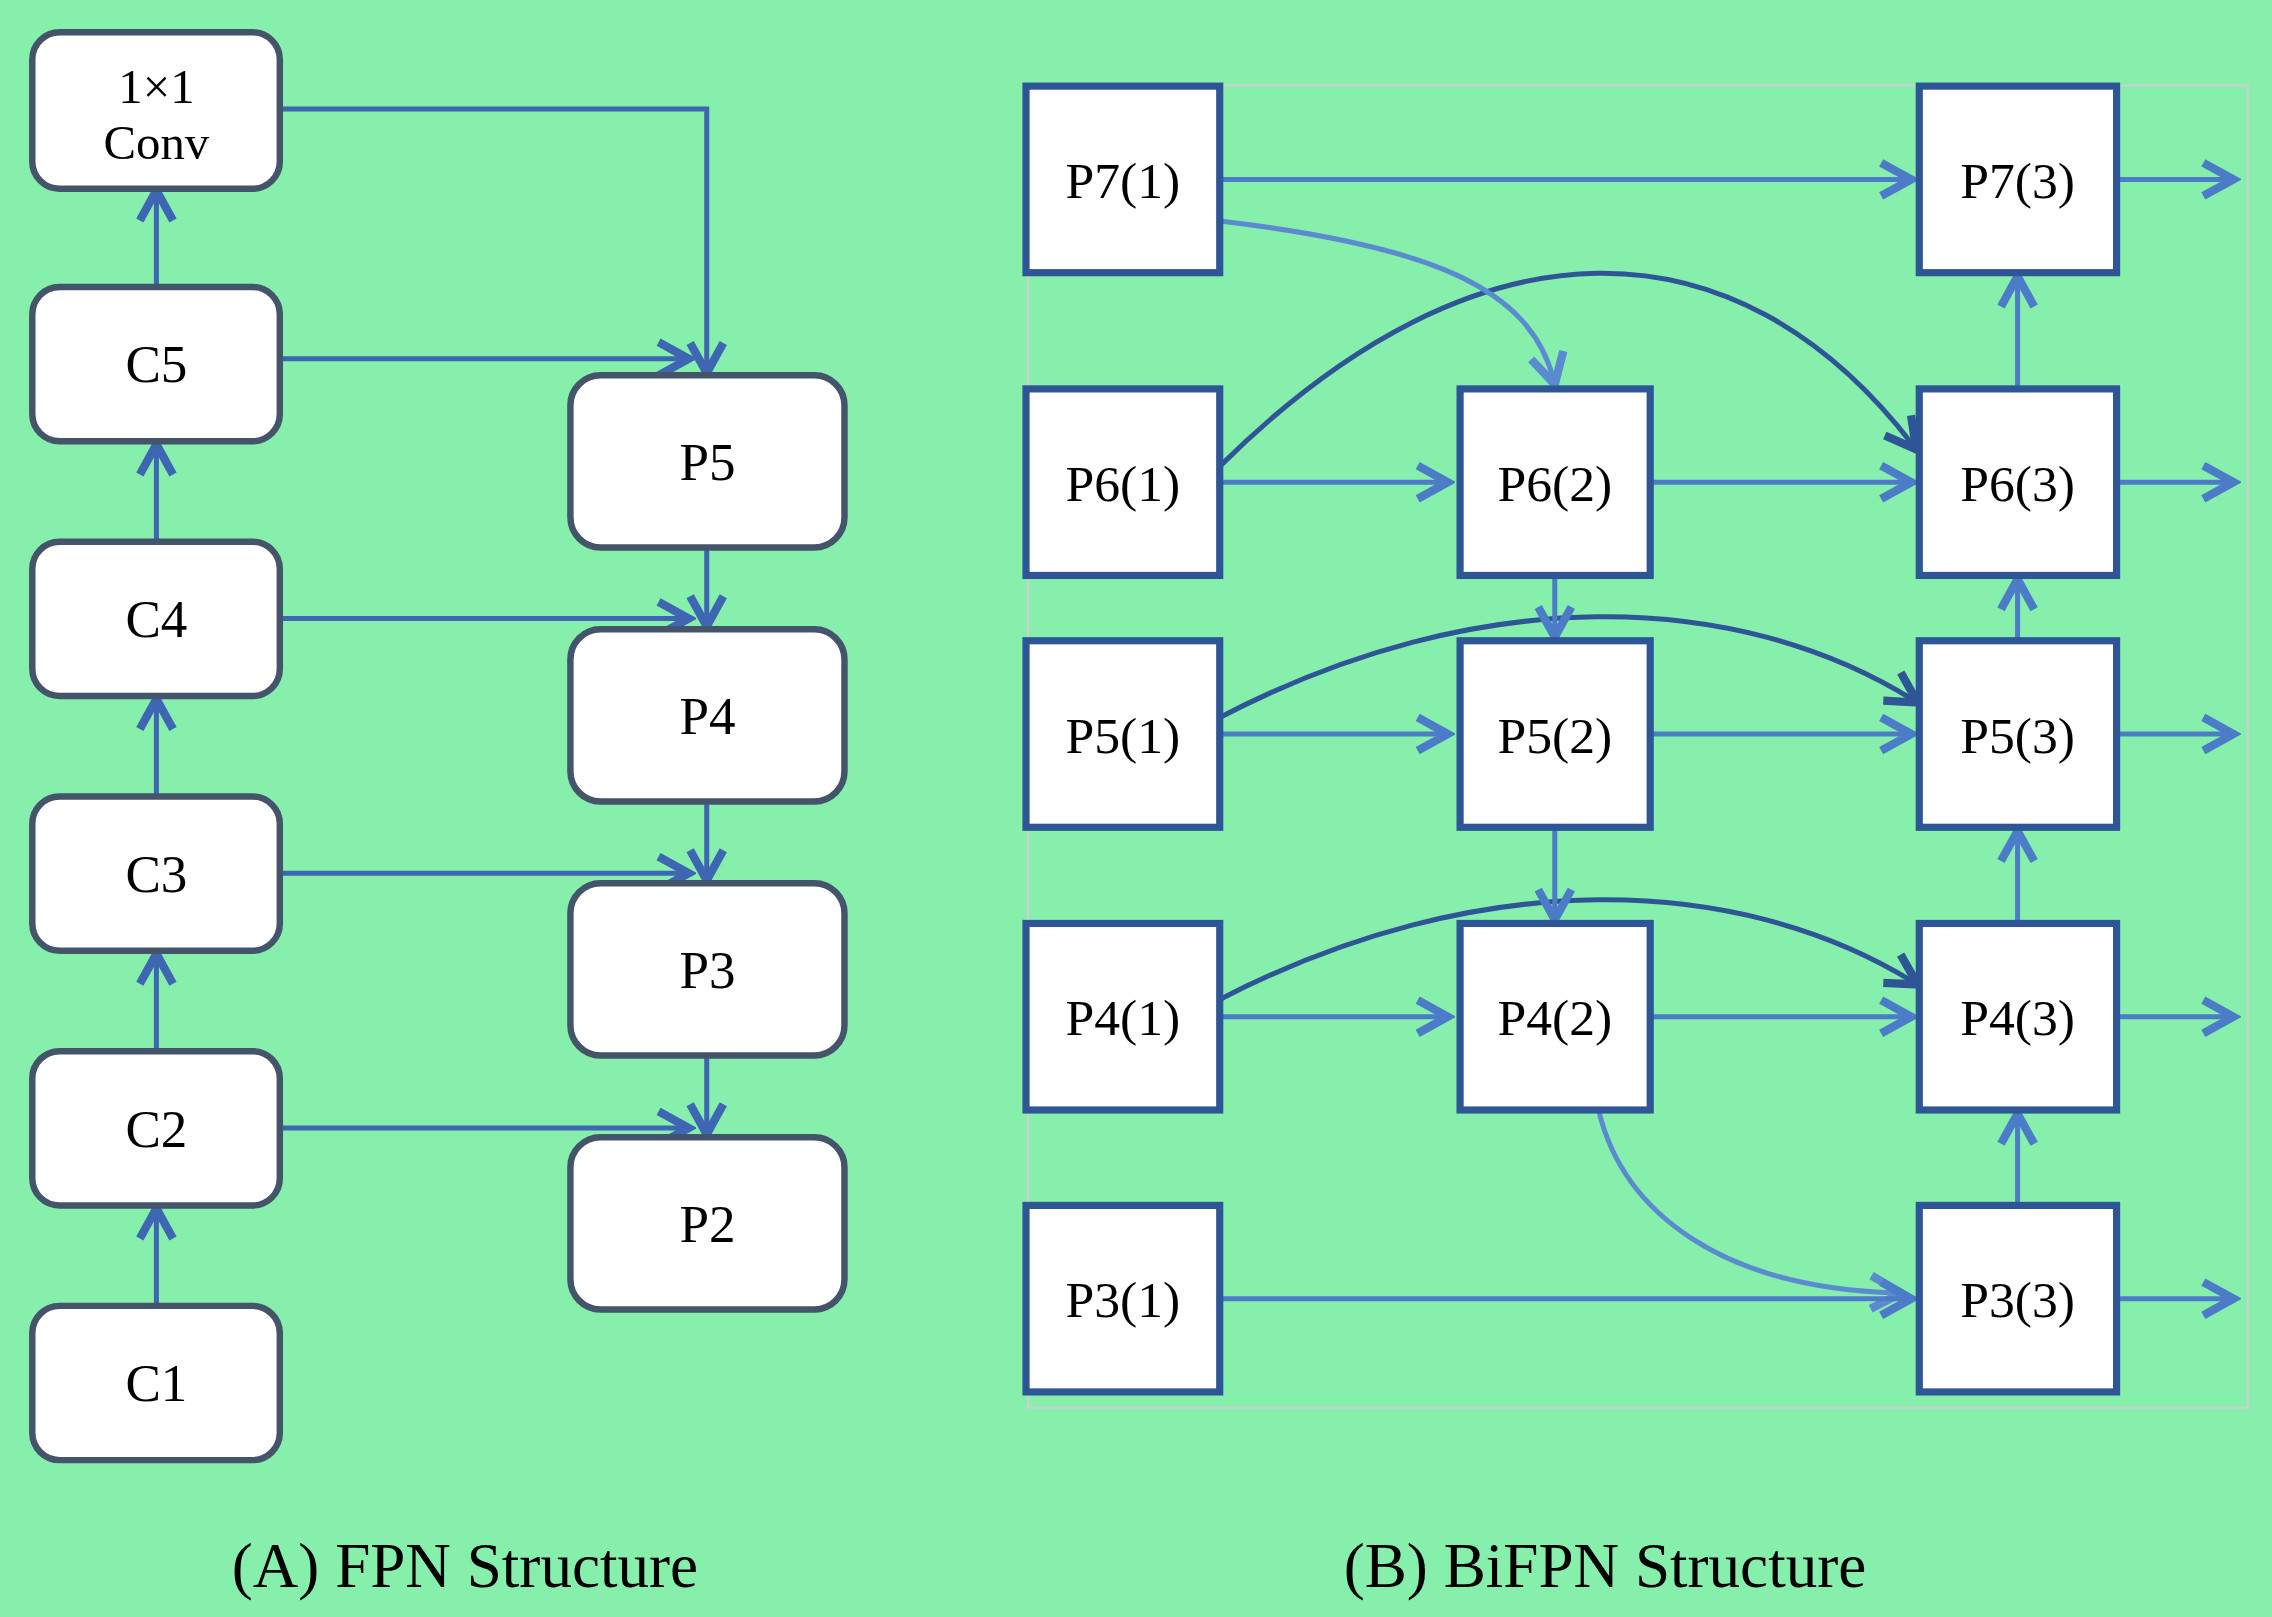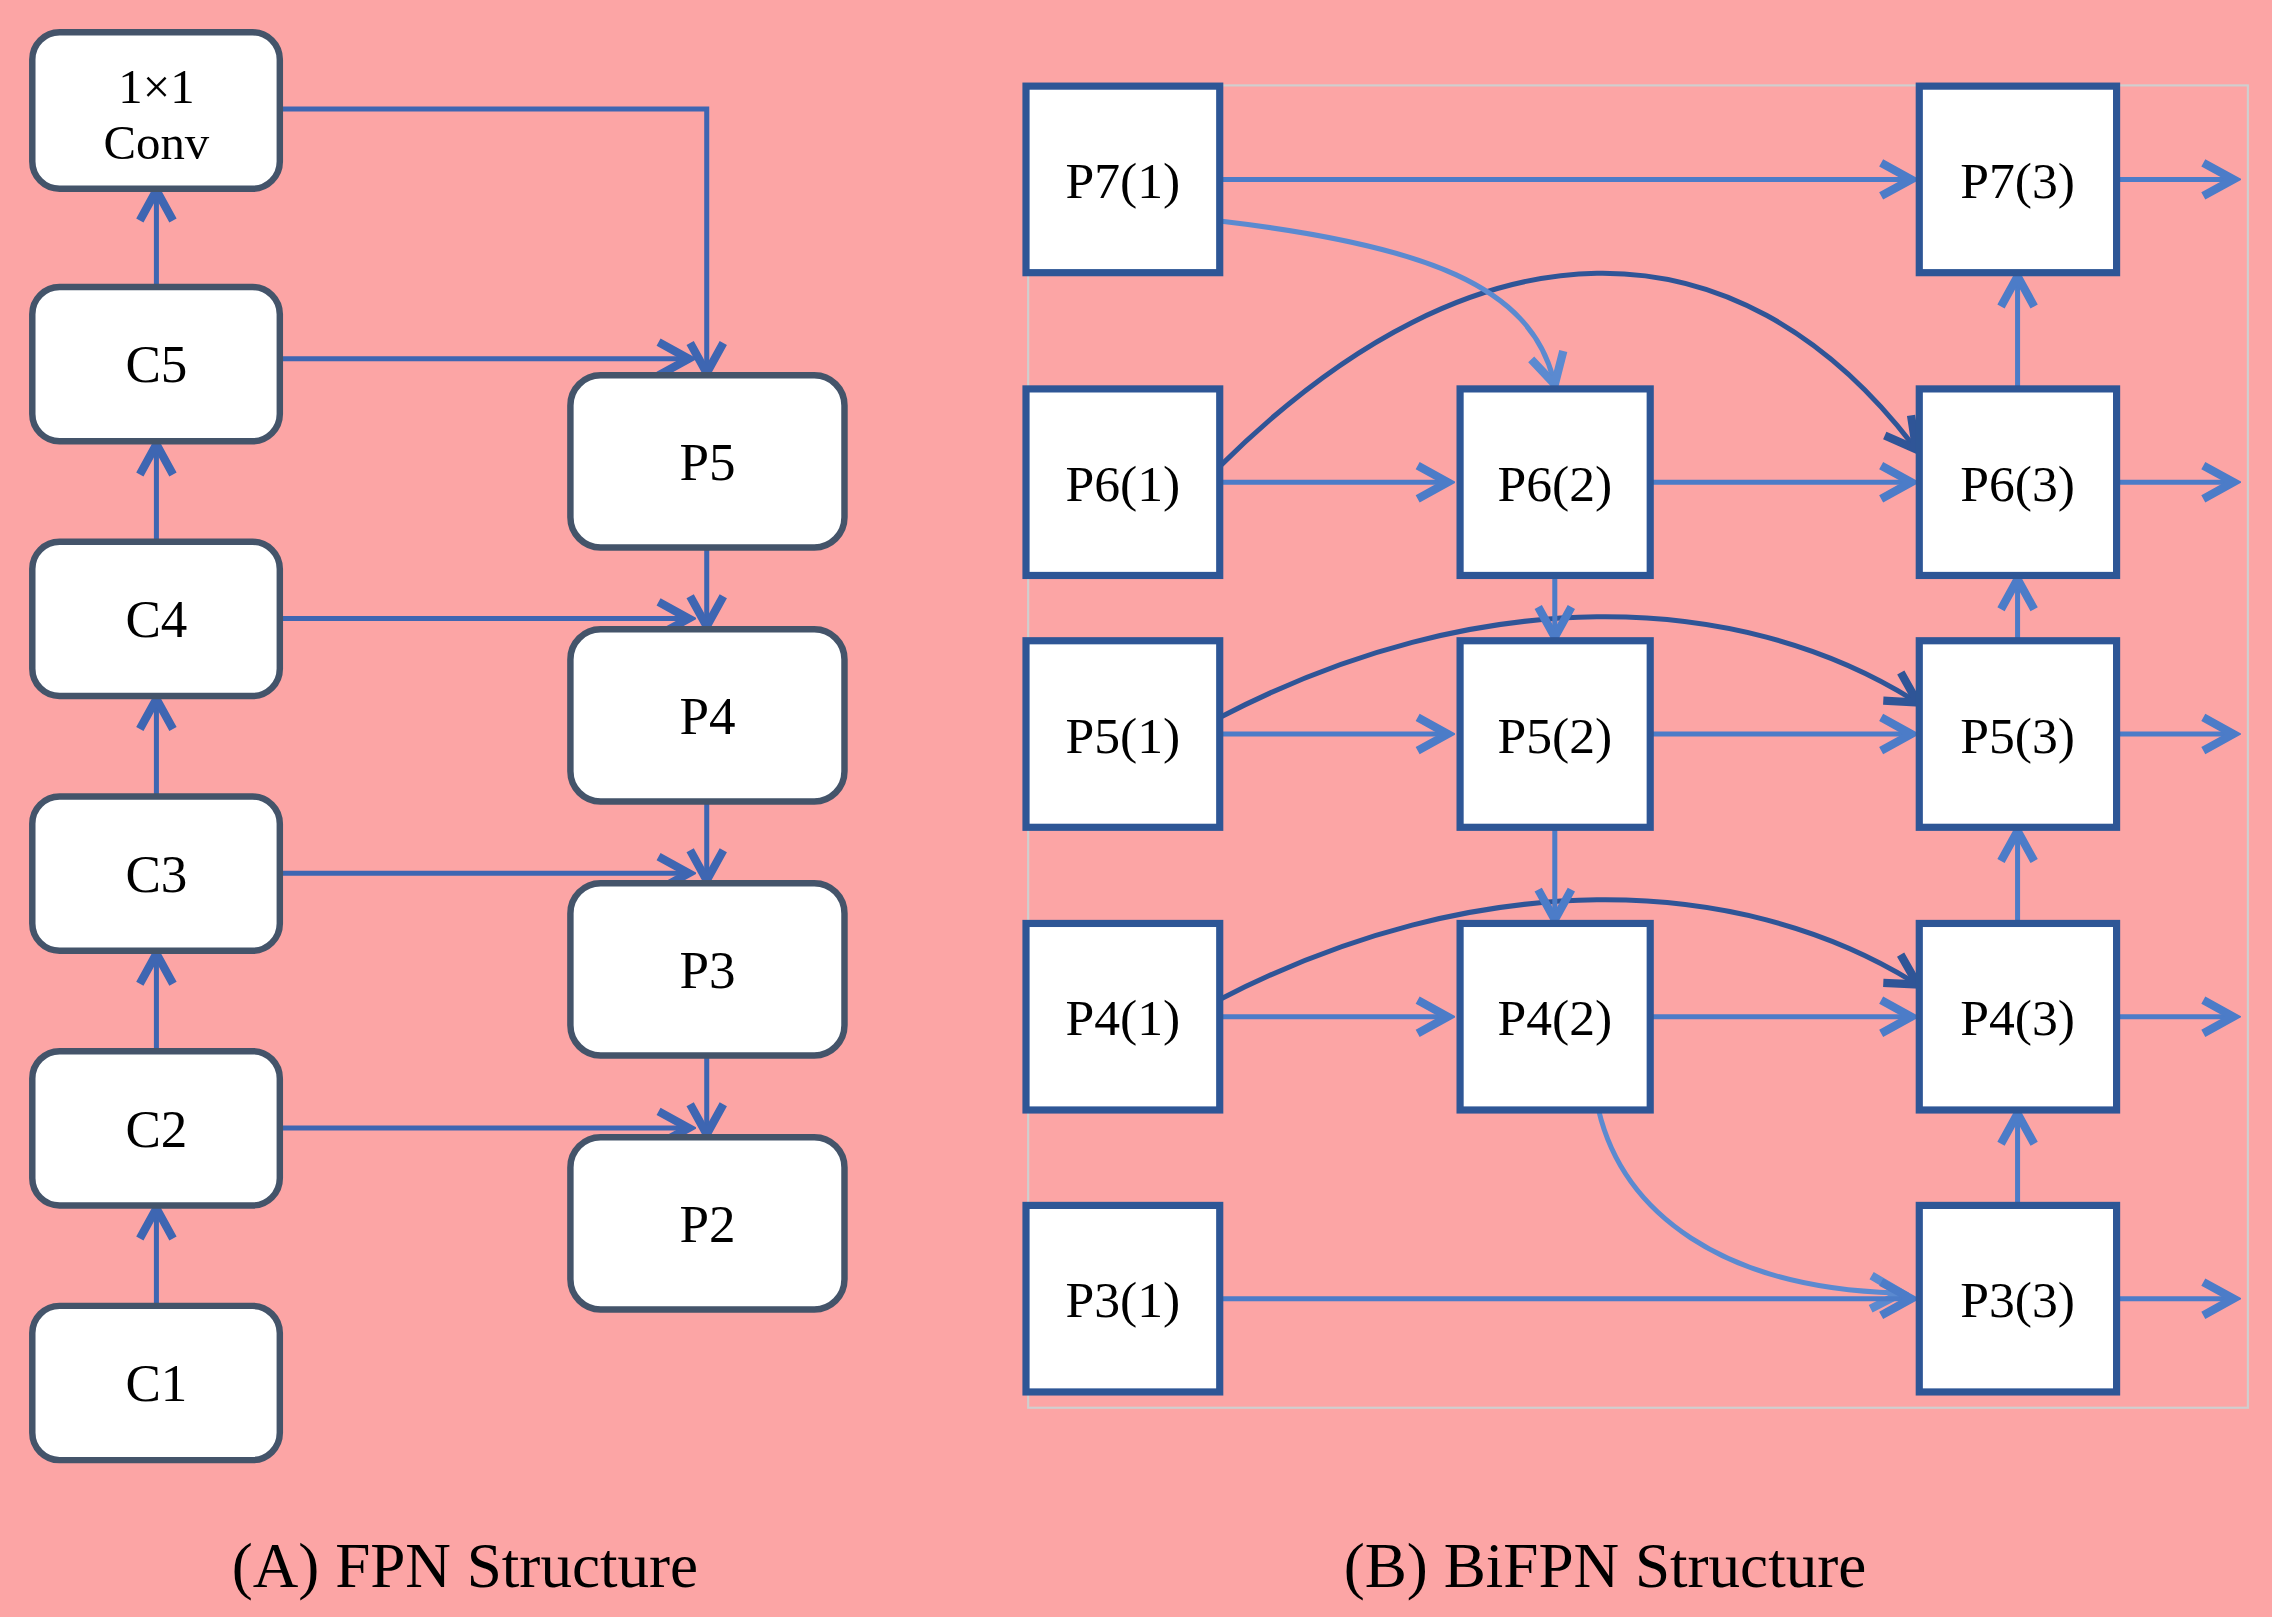--- a/index.html
+++ b/index.html
@@ -3,21 +3,21 @@
 <meta charset="utf-8">
 <style>
   html, body {
     margin: 0;
     padding: 0;
     background: #ffffff;
   }
   .stage {
     width: 2273px;
     height: 1618px;
-    background: #fca5a5;
+    background: #86efac;
     position: relative;
   }
   svg { display: block; }
   .lbl {
     font-family: "Liberation Serif", "DejaVu Serif", serif;
     fill: #000000;
   }
   .node-label   { font-size: 74px; }
   .node-label-b { font-size: 72px; }
   .conv-line    { font-size: 68px; }

